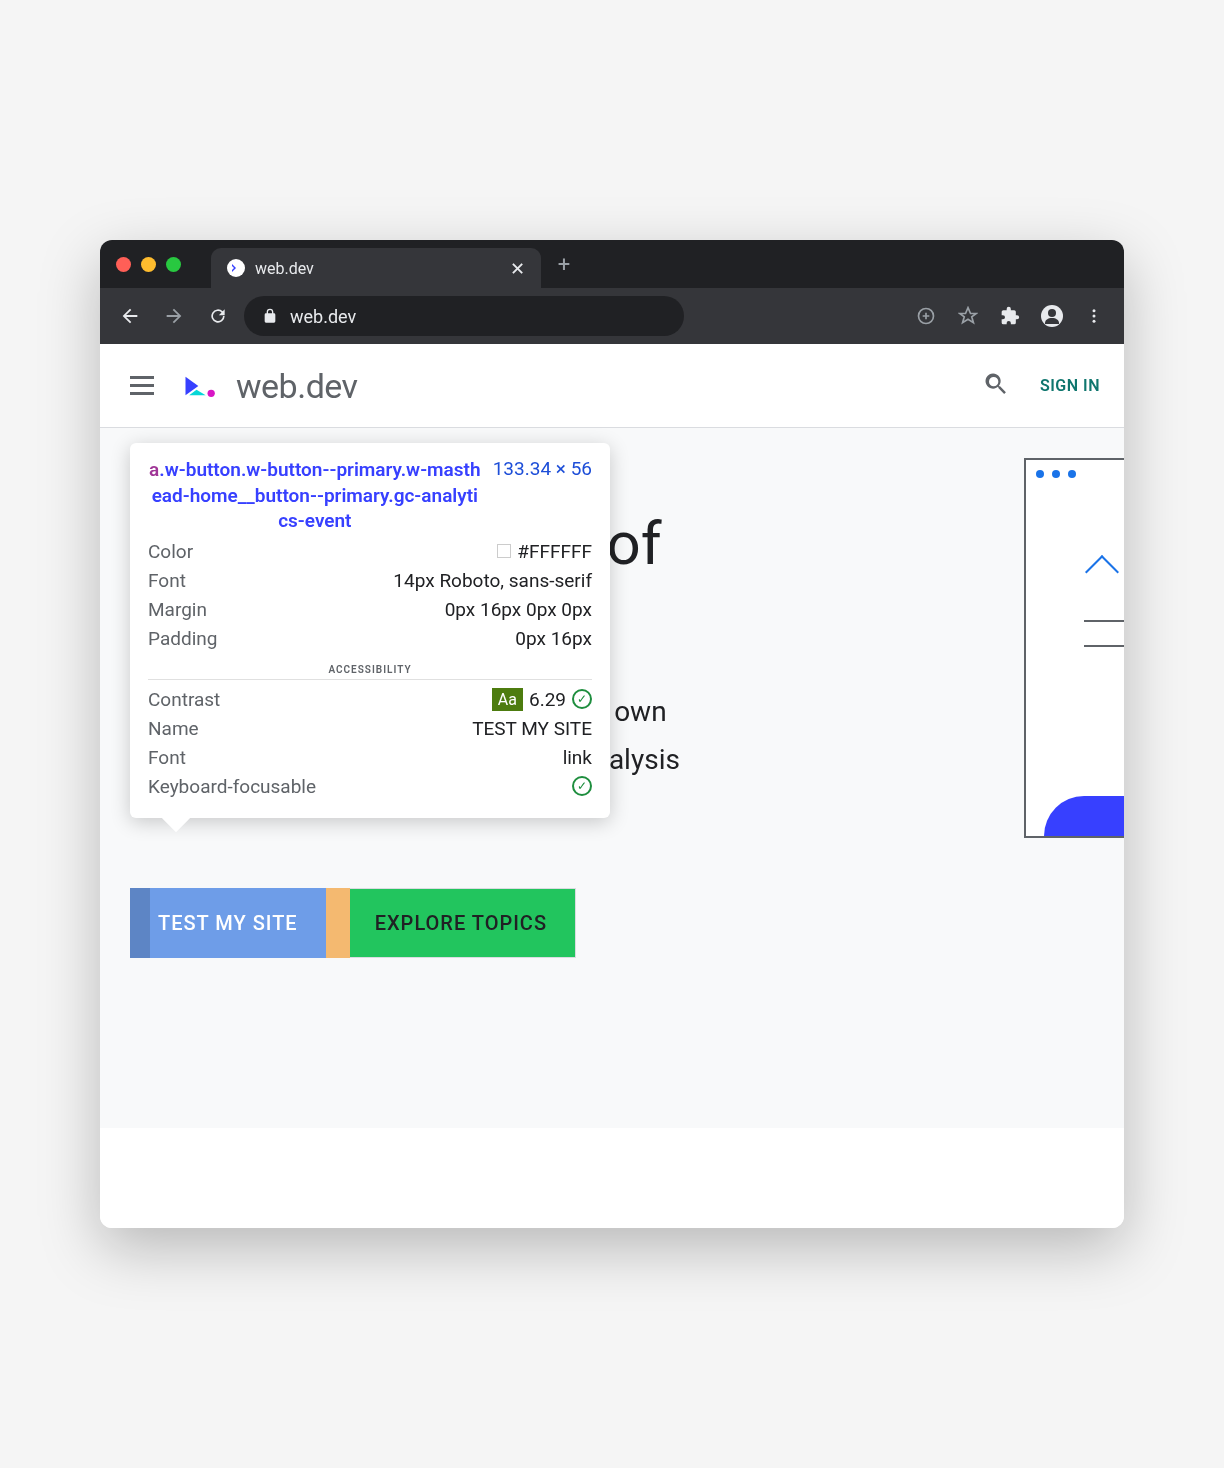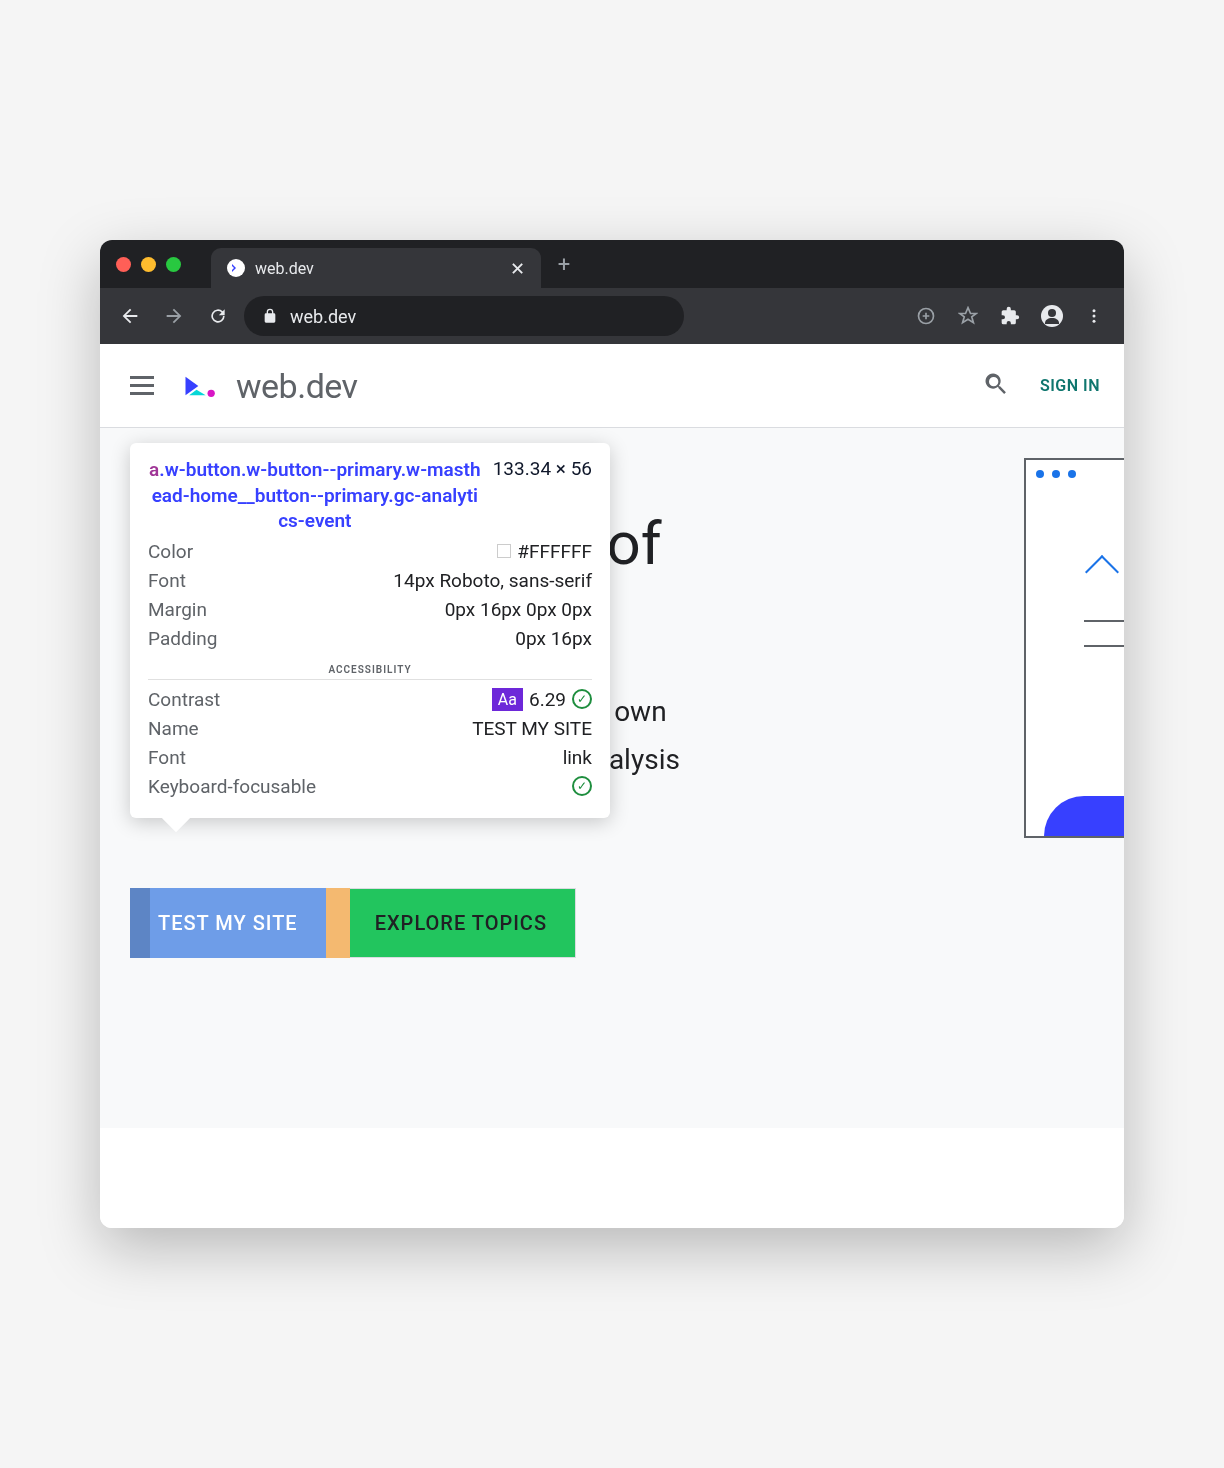--- a/index.html
+++ b/index.html
@@ -39,26 +39,26 @@
 .buttons { position: absolute; top: 460px; left: 30px; display: flex; gap: 20px; }
 .btn { height: 70px; padding: 0 28px; font-size: 20px; font-weight: 500; letter-spacing: 1px; display: flex; align-items: center; border: 1px solid #dadce0; background: #22c55e; color: #202124; }
 .btn-primary { background: #6e9de8; color: #fff; border: none; position: relative; }
 .btn-primary::before { content: ''; position: absolute; left: 0; top: 0; bottom: 0; width: 20px; background: rgba(0,0,0,0.15); }
 .btn-primary::after { content: ''; position: absolute; right: -24px; top: 0; bottom: 0; width: 24px; background: #f4b970; }
 .tooltip { position: absolute; top: 15px; left: 30px; width: 480px; background: #fff; border-radius: 6px; box-shadow: 0 4px 20px rgba(0,0,0,0.2); padding: 14px 18px; font-size: 19px; color: #5f6368; }
 .tooltip::after { content: ''; position: absolute; bottom: -10px; left: 36px; width: 20px; height: 20px; background: #fff; transform: rotate(45deg); }
 .tt-head { display: flex; justify-content: space-between; margin-bottom: 6px; }
 .tt-selector { color: #3740ff; font-weight: 600; line-height: 1.35; flex: 1; word-break: break-all; }
 .tt-selector .tag { color: #a03697; }
-.tt-dim { color: #0f172a; white-space: nowrap; margin-left: 11px; }
+.tt-dim { color: #1d4ed8; white-space: nowrap; margin-left: 11px; }
 .tt-row { display: flex; justify-content: space-between; align-items: center; margin: 6px 0; gap: 8px; }
 .tt-val { color: #202124; display: flex; align-items: center; gap: 6px; }
 .swatch { width: 14px; height: 14px; border: 1px solid #ccc; display: inline-block; }
 .tt-section { font-size: 10px; font-weight: 600; letter-spacing: 1px; color: #5f6368; margin: 14px 0 8px; border-bottom: 1px solid #e0e0e0; padding-bottom: 4px; }
-.aa-badge { background: #6d28d9; color: #fff; padding: 2px 6px; font-size: 16px; }
+.aa-badge { background: #4d7c0f; color: #fff; padding: 2px 6px; font-size: 16px; }
 .check-icon { width: 20px; height: 20px; border: 2px solid #1e8e3e; border-radius: 50%; display: inline-flex; align-items: center; justify-content: center; color: #1e8e3e; }
 .check-icon::after { content: '✓'; font-size: 12px; }
 .footer { height: 100px; background: #fff; }
 </style>
 </head>
 <body>
 
 <div class="window">
   <div class="titlebar">
     <div class="traffic">

